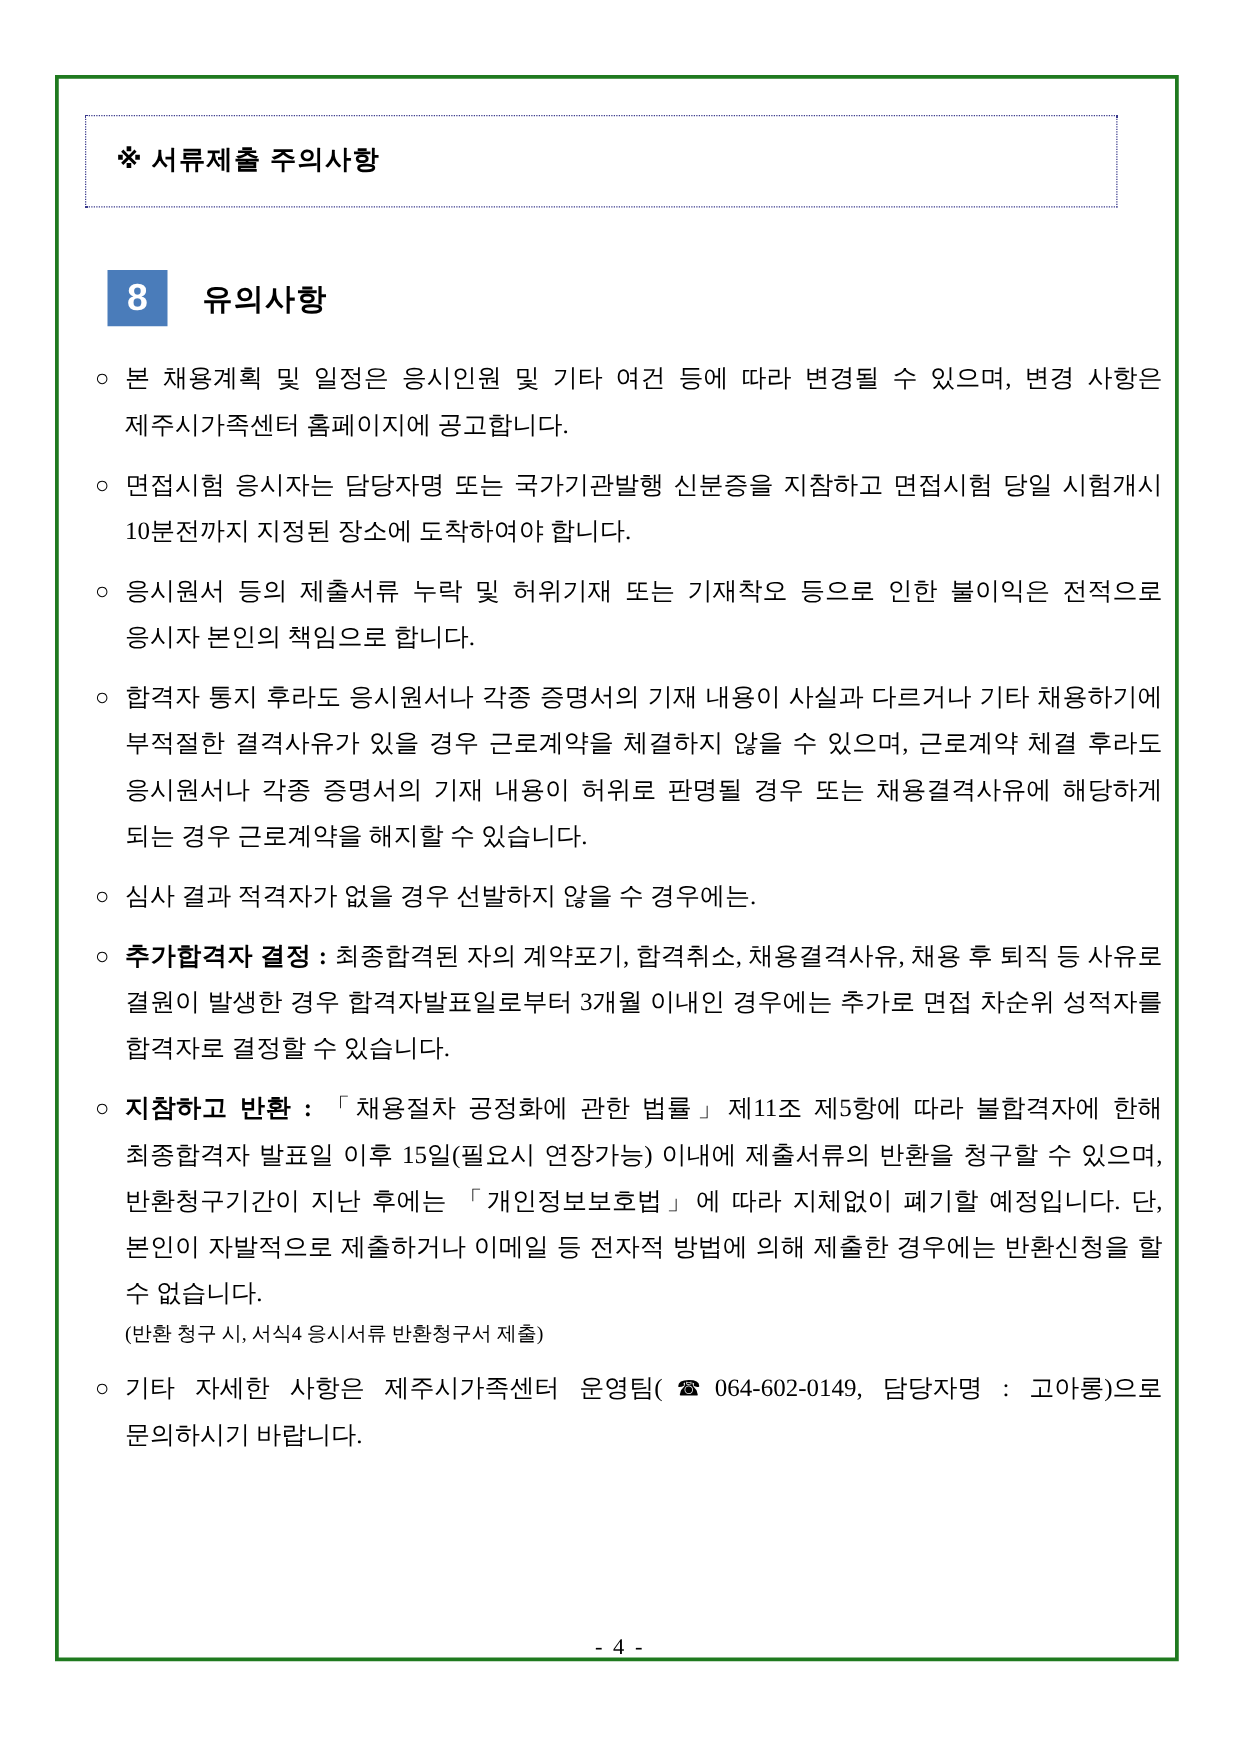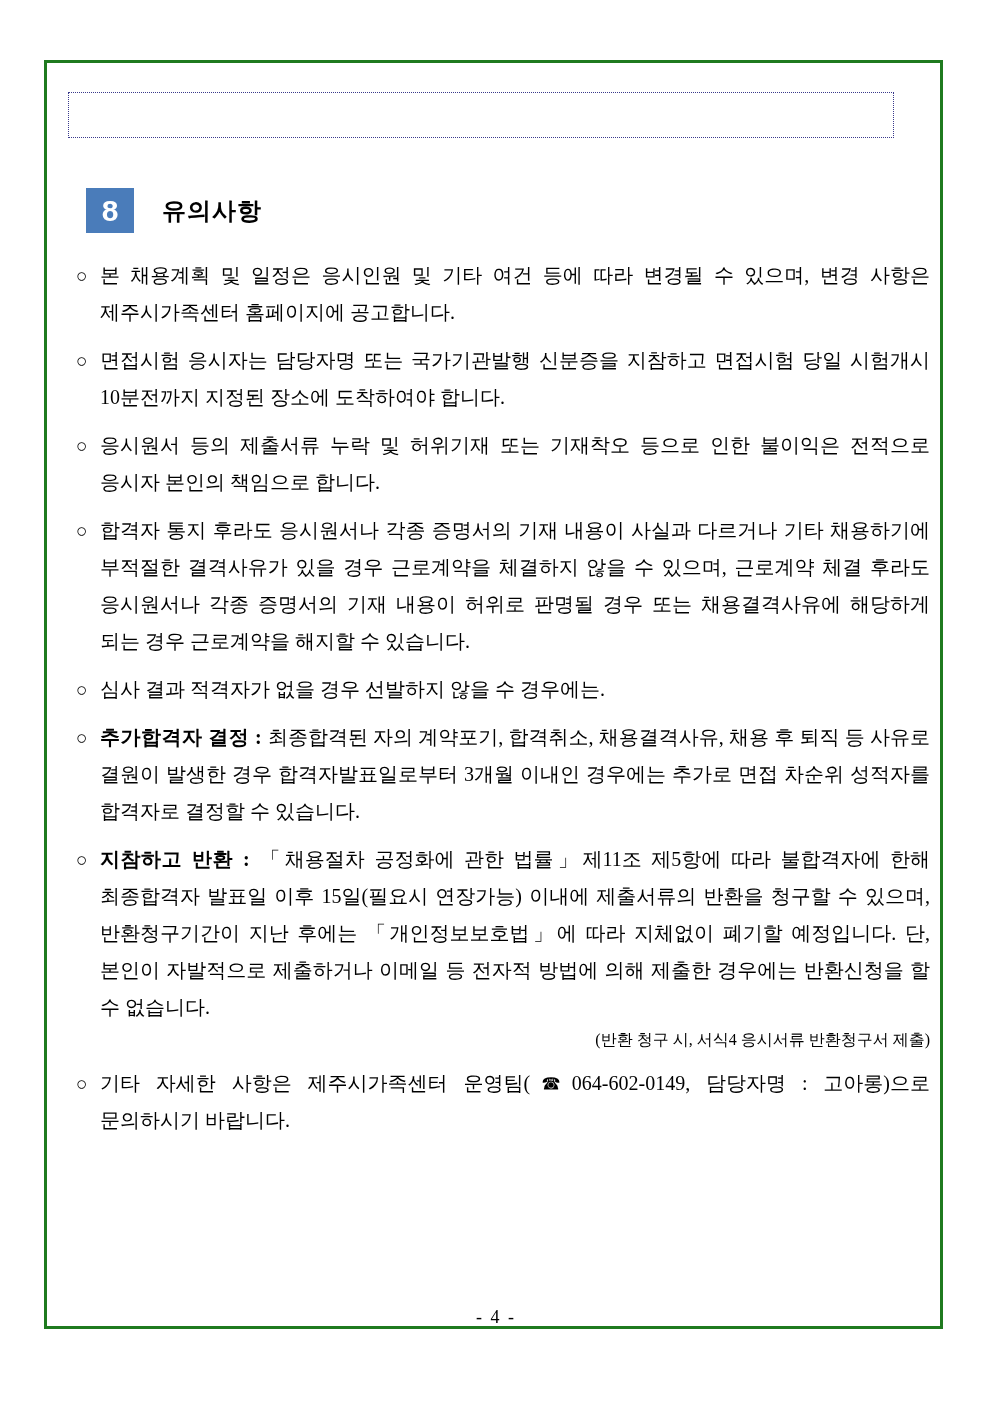--- a/index.html
+++ b/index.html
@@ -91,42 +91,42 @@
   }
   .note-text {
     flex: 1;
     text-align: justify;
     word-break: keep-all;
   }
   .note-text b { letter-spacing: 0.5px; }
   .sub-note {
     font-size: 16px;
     line-height: 28px;
-    text-align: right;
-    margin-left: 48px;
+    text-align: left;
   }
   .page-number {
     position: absolute;
     left: 0;
     top: 1307px;
     width: 992px;
     text-align: center;
     font-size: 18px;
     letter-spacing: 2px;
   }
 </style>
 </head>
 <body>
 
 <div class="page">
   <div class="border-frame"></div>
 
   <div class="content">
 
     <div class="notice-box">
+      <div class="notice-line1">※ 서류제출  주의사항</div>
     </div>
 
     <div class="section-header">
       <div class="section-badge">8</div>
       <div class="section-title">유의사항</div>
     </div>
 
     <div class="notes-list">
         <div class="note-item">
           <span class="bullet">○</span>

